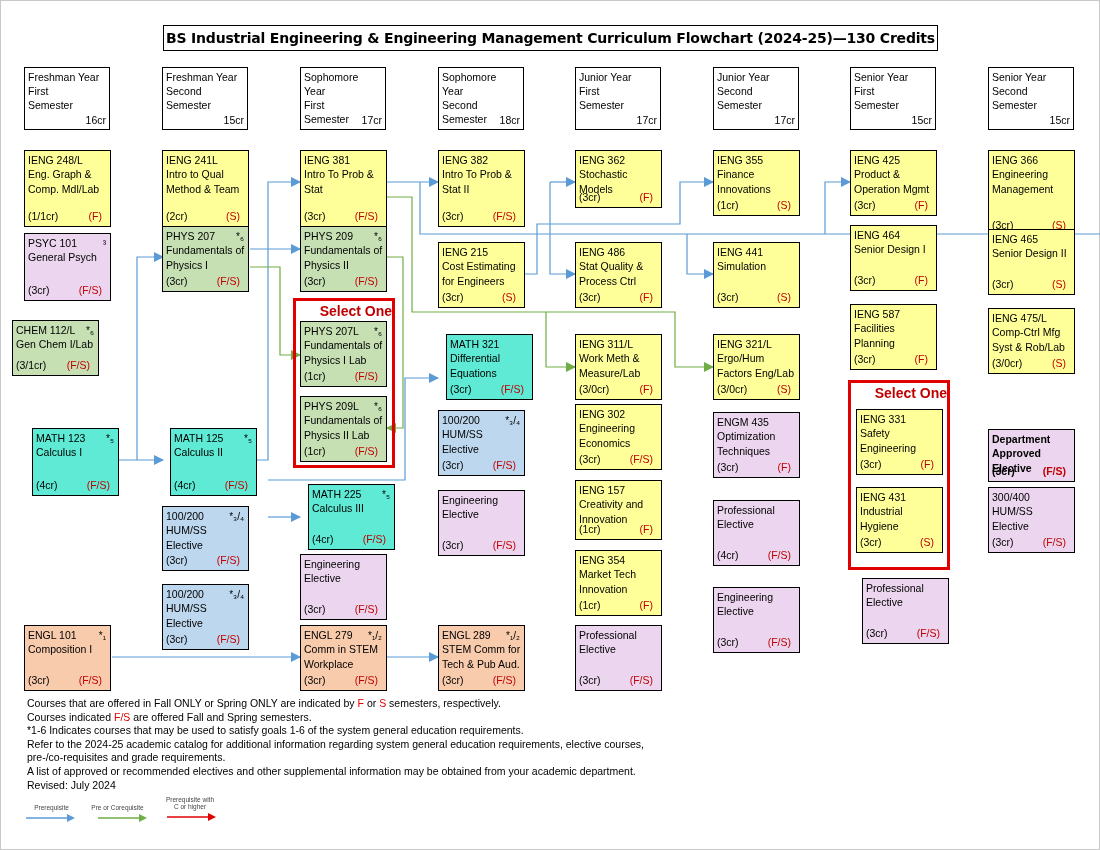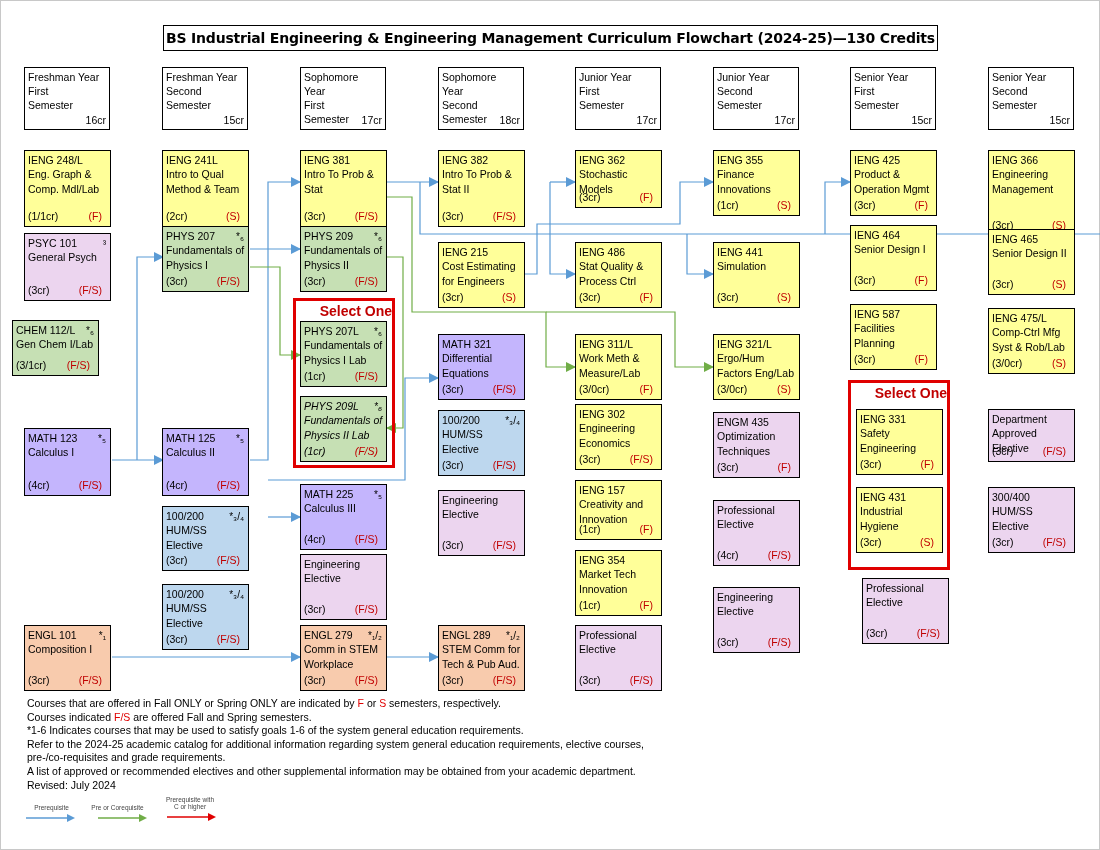--- a/index.html
+++ b/index.html
@@ -10,21 +10,21 @@
   .hdr .cr{position:absolute;right:3px;bottom:2px;}
   .box{position:absolute;width:87px;border:1px solid #000;box-sizing:border-box;font-size:10.5px;line-height:14.3px;padding:2px 3px;color:#000;}
   .box .code{display:block;white-space:nowrap;}
   .box .name{display:block;white-space:pre-line;}
   .box .star{position:absolute;right:4px;top:3px;font-size:10px;}
   .box .cr{position:absolute;left:3px;bottom:3px;}
   .box .sem{position:absolute;right:8px;bottom:3px;color:#c00000;}
   .yellow{background:#ffff99;}
   .green{background:#c6e0b4;}
   .pink{background:#ecd5ef;}
-  .gray{background:#c4b5fd;}
+  .gray{background:#5eead4;margin-left:8px;}
   .blue{background:#bdd7ee;}
   .orange{background:#f8cbad;}
   .select{position:absolute;border:3px solid #e00000;box-sizing:border-box;}
   .select .lbl{position:absolute;left:0;right:0;top:2px;text-align:right;color:#c00000;font-weight:bold;font-size:14px;}
   svg.lines{position:absolute;left:0;top:0;}
   .notes{position:absolute;left:27px;top:697px;font-size:10.5px;line-height:13.6px;color:#000;}
   .notes .r{color:#e00000;}
   .legend{position:absolute;top:797px;font-size:6.5px;color:#444;text-align:center;}
 </style>
 </head>
@@ -222,21 +222,21 @@
       <span class="sem">(F/S)</span>
     </div>
     <div class="box green" style="left: 300px; top: 321px; height: 66px;">
       <span class="code">PHYS 207L</span>
       <span class="name">Fundamentals of
 Physics I Lab</span>
       <span class="star">*₆</span>
       <span class="cr">(1cr)</span>
       <span class="sem">(F/S)</span>
     </div>
-    <div class="box green" style="left: 300px; top: 396px; height: 66px; font-style: italic;">
+    <div class="box green" style="left: 300px; top: 396px; height: 66px;">
       <span class="code">PHYS 209L</span>
       <span class="name">Fundamentals of
 Physics II Lab</span>
       <span class="star">*₆</span>
       <span class="cr">(1cr)</span>
       <span class="sem">(F/S)</span>
     </div>
     <div class="box gray" style="left: 300px; top: 484px; height: 66px;">
       <span class="code">MATH 225</span>
       <span class="name">Calculus III</span>
@@ -467,21 +467,21 @@
       <span class="sem">(S)</span>
     </div>
     <div class="box yellow" style="left: 988px; top: 308px; height: 66px;">
       <span class="code">IENG 475/L</span>
       <span class="name">Comp-Ctrl Mfg
 Syst &amp; Rob/Lab</span>
       <span class="star"></span>
       <span class="cr">(3/0cr)</span>
       <span class="sem">(S)</span>
     </div>
-    <div class="box pink" style="left: 988px; top: 409px; height: 53px;">
+    <div class="box pink" style="left: 988px; top: 429px; height: 53px; font-weight: bold;">
       <span class="code">Department</span>
       <span class="name">Approved
 Elective</span>
       <span class="star"></span>
       <span class="cr">(3cr)</span>
       <span class="sem">(F/S)</span>
     </div>
     <div class="box pink" style="left: 988px; top: 487px; height: 66px;">
       <span class="code">300/400</span>
       <span class="name">HUM/SS Elective</span>

